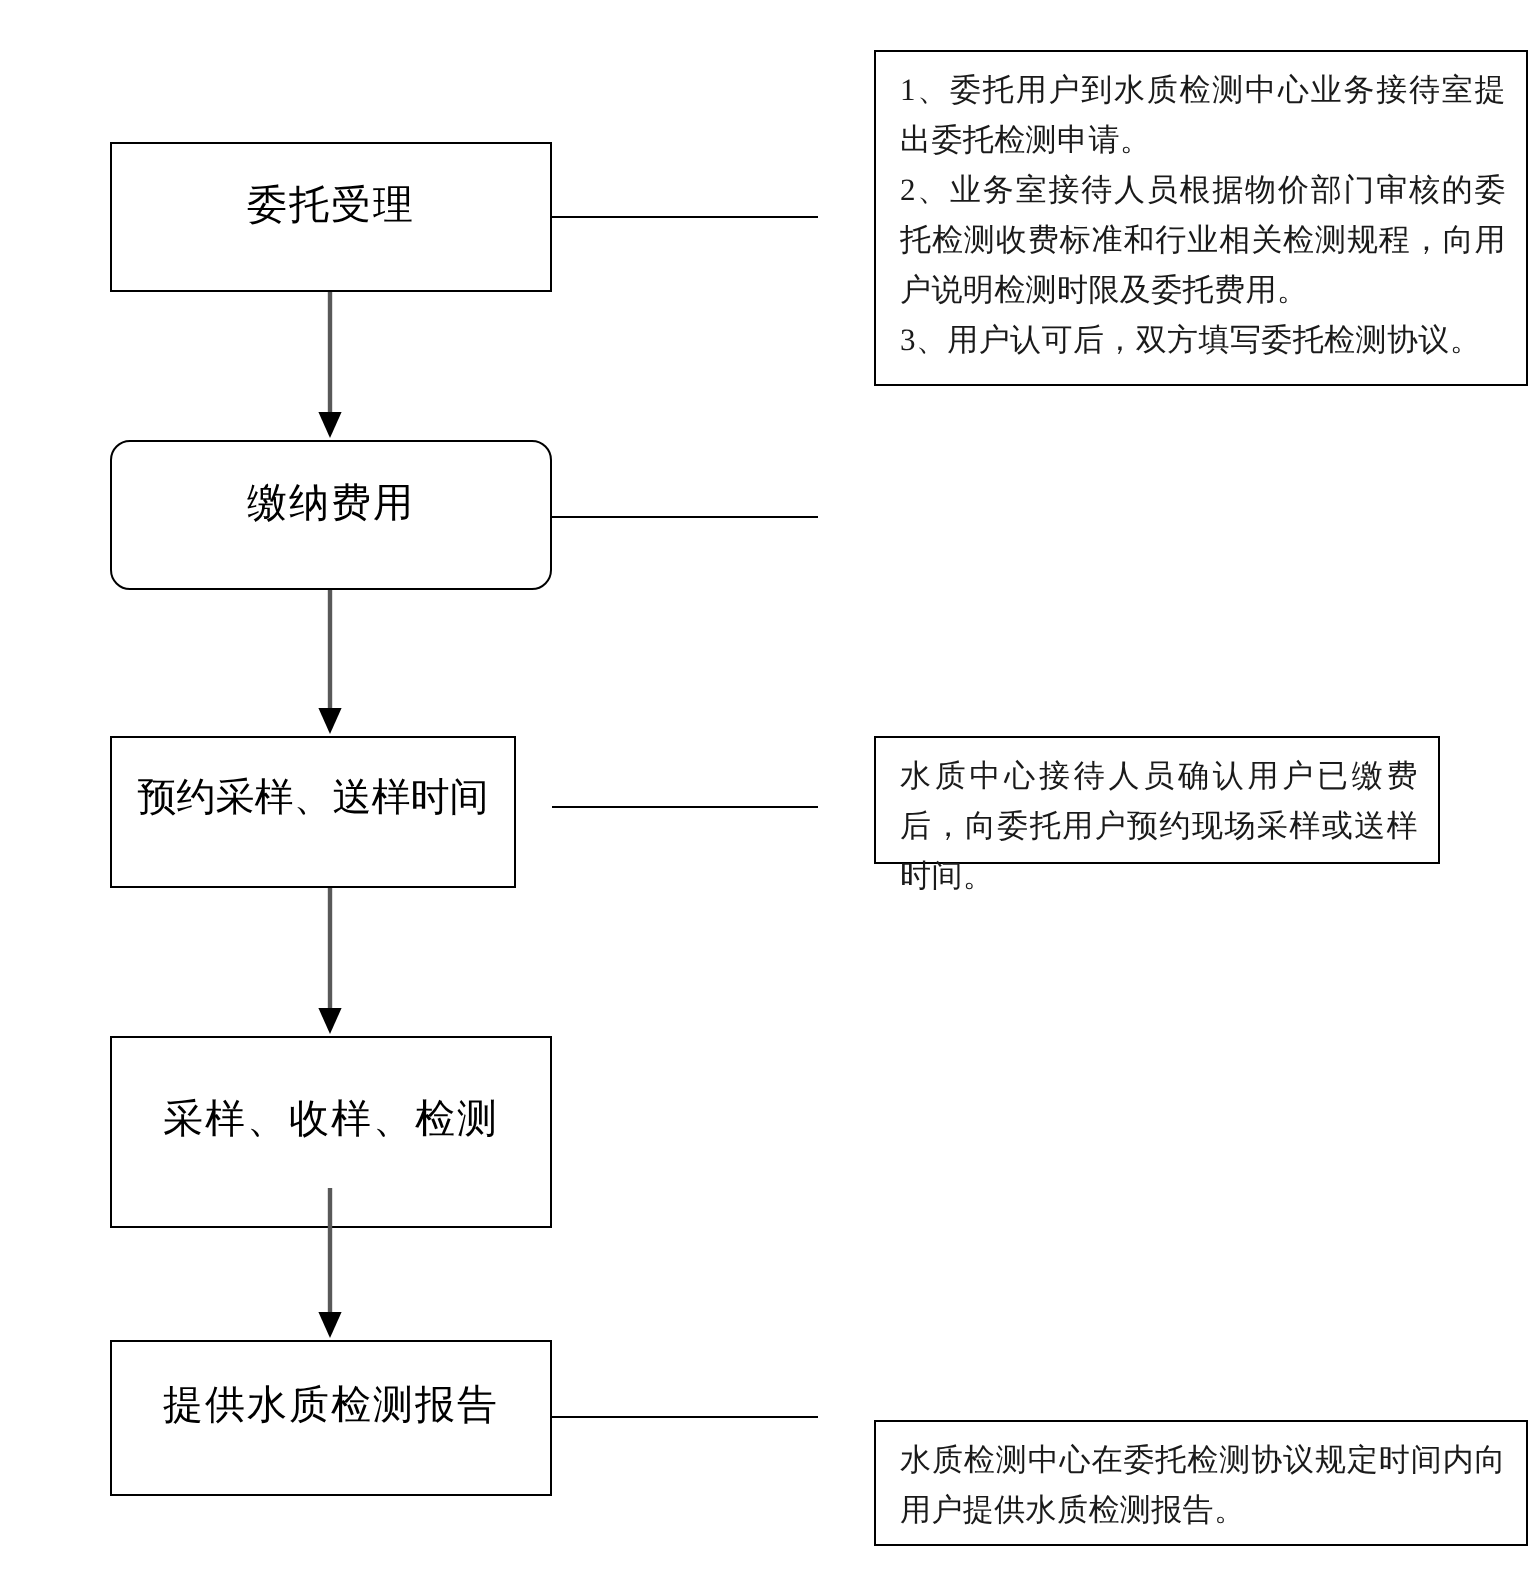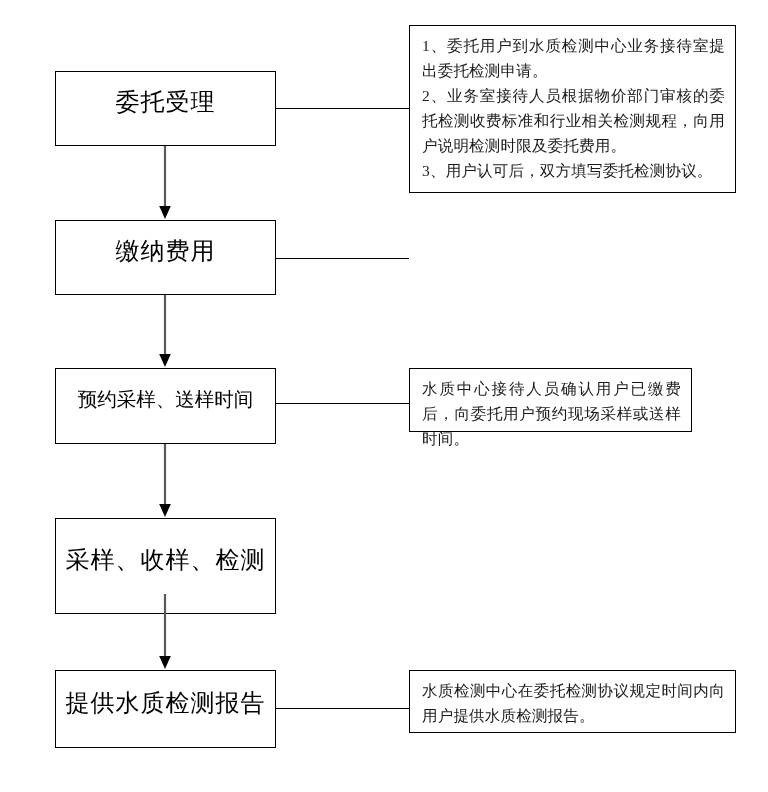--- a/index.html
+++ b/index.html
@@ -30,41 +30,42 @@
     box-sizing: border-box;
     border: 1.3px solid #000000;
     background: #ffffff;
     display: flex;
     align-items: center;
     justify-content: center;
     text-align: center;
   }
   .process-label {
     font-family: "Liberation Sans", "DejaVu Sans", sans-serif;
-    font-size: 24px;
+    font-size: 20px;
     line-height: 1.2;
     letter-spacing: 1px;
     color: #000000;
     white-space: nowrap;
     
     position: relative;
     top: -6px;
   }
   .process-label.tight {
     letter-spacing: 0px;
     font-size: 19.5px;
   }
 
   
   .note-box {
     position: absolute;
     box-sizing: border-box;
     border: 1.3px solid #000000;
     background: #ffffff;
     padding: 7px 10px 6px 12px;
+    margin-left: 28px;
   }
   .note-text {
     font-family: "Liberation Serif", "DejaVu Serif", serif;
     font-size: 15.5px;
     line-height: 25px;
     color: #1a1a1a;
     letter-spacing: 0.2px;
     text-align: justify;
     text-justify: inter-ideograph;
     white-space: pre-wrap;
@@ -102,35 +103,35 @@
 3、用户认可后，双方填写委托检测协议。</div>
   </div>
 
   <div class="v-arrow" style="left:158px; top:146px; height:74px;">
     <svg width="14" height="74" viewBox="0 0 14 74">
       <line x1="7" y1="0" x2="7" y2="62" stroke="#595959" stroke-width="2.2"></line>
       <polygon points="7,73 1.2,60 12.8,60" fill="#000000"></polygon>
     </svg>
   </div>
 
-  <div class="process-box" style="left:55px; top:220px; width:221px; height:75px;">
+  <div class="process-box" style="left:55px; top:220px; width:221px; height:75px;border-radius:10px;">
     <span class="process-label">缴纳费用</span>
   </div>
 
   <div class="h-connector" style="left:276px; top:258px; width:133px;"></div>
 
 
   <div class="v-arrow" style="left:158px; top:295px; height:73px;">
     <svg width="14" height="73" viewBox="0 0 14 73">
       <line x1="7" y1="0" x2="7" y2="61" stroke="#595959" stroke-width="2.2"></line>
       <polygon points="7,72 1.2,59 12.8,59" fill="#000000"></polygon>
     </svg>
   </div>
 
-  <div class="process-box" style="left:55px; top:368px; width:221px; height:76px;text-align:center;">
+  <div class="process-box" style="left:55px; top:368px; width:203px; height:76px;text-align:center;">
     <span class="process-label tight">预约采样、送样时间</span>
   </div>
 
   <div class="h-connector" style="left:276px; top:403px; width:133px;"></div>
 
   <div class="note-box" style="left:409px; top:368px; width:283px; height:64px;">
     <div class="note-text">水质中心接待人员确认用户已缴费后，向委托用户预约现场采样或送样时间。</div>
   </div>
 
   <div class="v-arrow" style="left:158px; top:444px; height:74px;">
@@ -150,17 +151,17 @@
       <polygon points="7,75 1.2,62 12.8,62" fill="#000000"></polygon>
     </svg>
   </div>
 
   <div class="process-box" style="left:55px; top:670px; width:221px; height:78px;">
     <span class="process-label">提供水质检测报告</span>
   </div>
 
   <div class="h-connector" style="left:276px; top:708px; width:133px;"></div>
 
-  <div class="note-box" style="left:409px; top:670px; width:327px; height:63px;">
+  <div class="note-box" style="left:409px; top:710px; width:327px; height:63px;">
     <div class="note-text">水质检测中心在委托检测协议规定时间内向用户提供水质检测报告。</div>
   </div>
 
 </div>
 
 </body></html>

